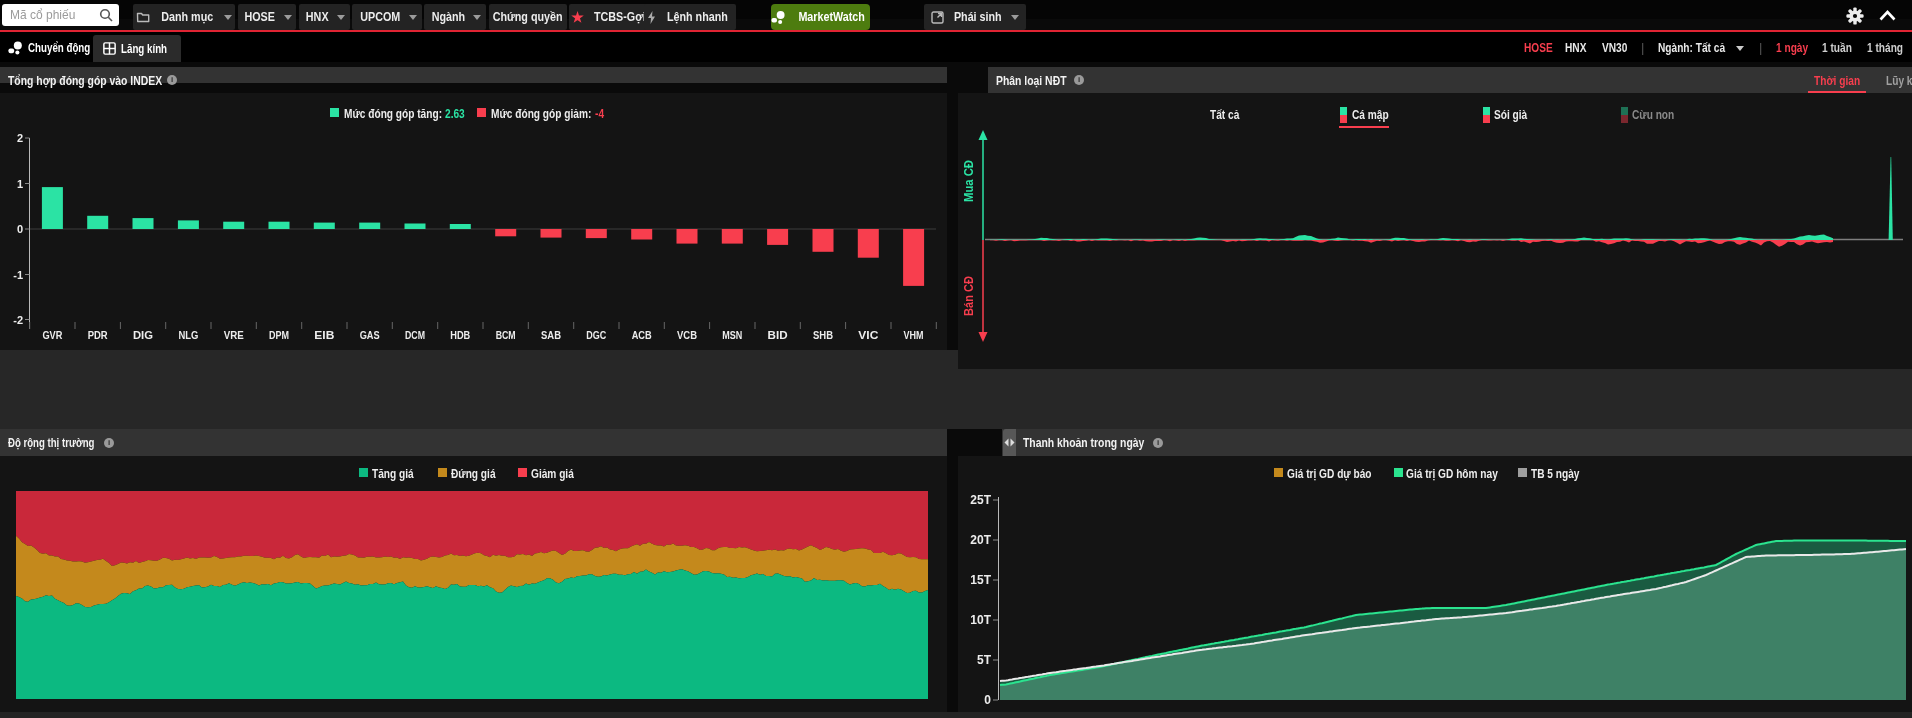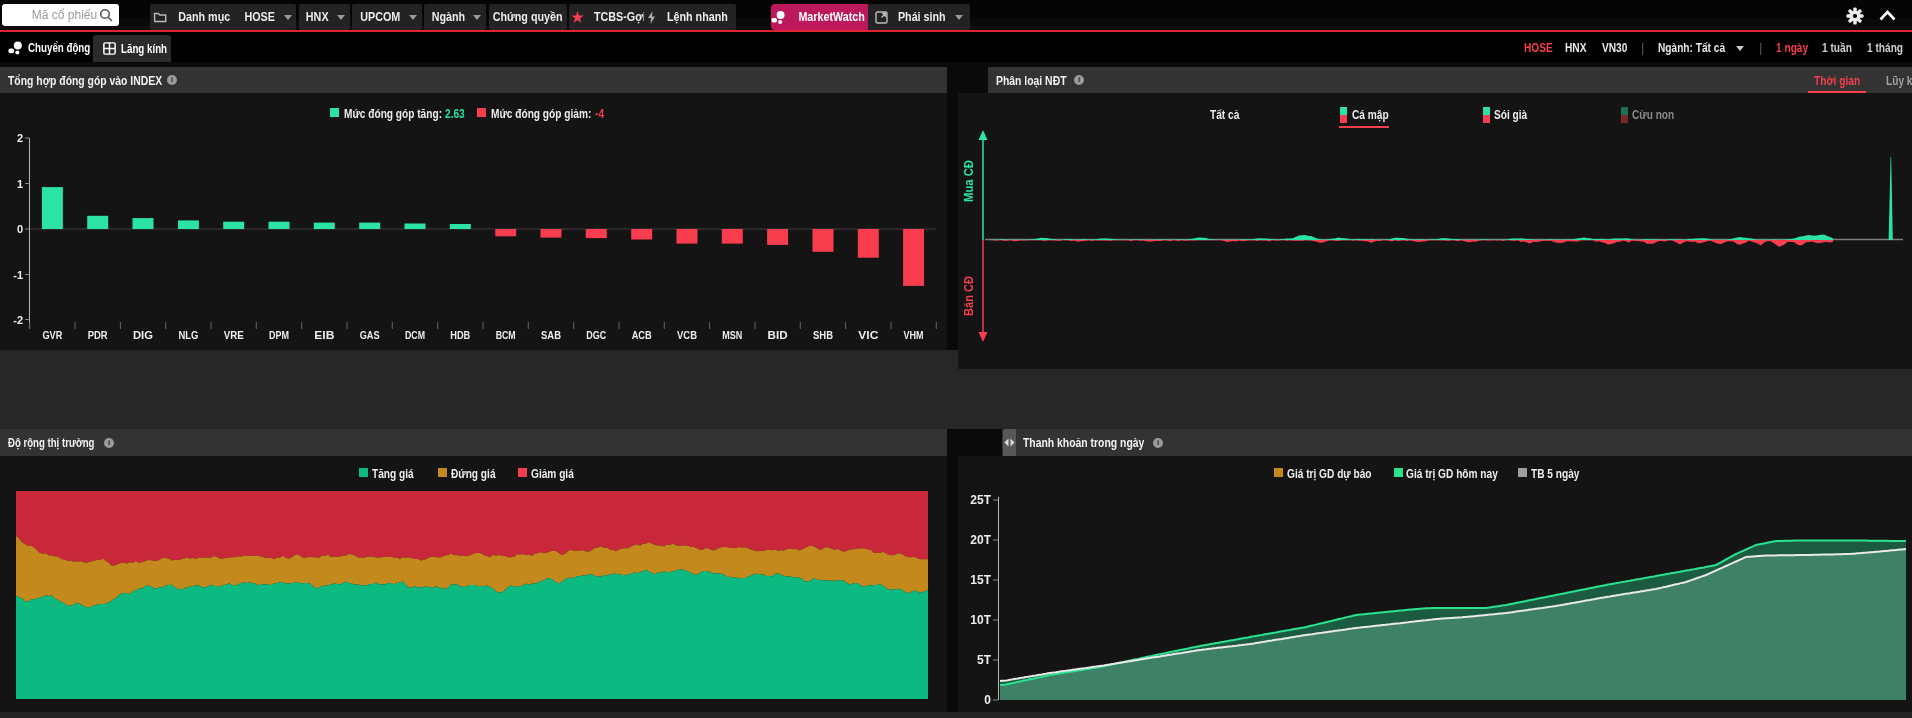--- a/index.html
+++ b/index.html
@@ -3,33 +3,33 @@
 * { margin:0; padding:0; box-sizing:border-box; }
 html,body { width:1912px; height:718px; background:#0a0a0a; overflow:hidden;
   font-family:"Liberation Sans",sans-serif; }
 #page { position:relative; width:1912px; height:718px; }
 .cx { display:inline-block; transform:scaleX(0.86); transform-origin:50% 50%; white-space:nowrap; }
 .cl { display:inline-block; transform:scaleX(0.78); transform-origin:0 50%; white-space:nowrap; }
 .c80 { display:inline-block; transform:scaleX(0.80); transform-origin:0 50%; white-space:nowrap; }
 .c75 { display:inline-block; transform:scaleX(0.75); transform-origin:0 50%; white-space:nowrap; }
 .c74 { display:inline-block; transform:scaleX(0.74); transform-origin:0 50%; white-space:nowrap; }
 
-#topnav { position:absolute; left:0; top:0; width:1912px; height:19px; background:#050505;text-align:center; }
+#topnav { position:absolute; left:0; top:0; width:1912px; height:19px; background:#050505; }
 #redline { position:absolute; left:0; top:30px; width:1912px; height:2px; background:#e02433; }
 #search { position:absolute; left:2px; top:4px; width:117px; height:22px; background:#fff;
   border-radius:3px; color:#9b9b9b; font-size:12px; line-height:22px; padding-left:8px; }
 .nbtn { position:absolute; top:4px; height:26px; background:#232323; color:#ededed;
   font-size:12.5px; font-weight:bold; line-height:26px; border-radius:2px;
   display:flex; align-items:center; justify-content:center; white-space:nowrap; }
 .caret { display:inline-block; width:0; height:0; border-left:4.5px solid transparent;
   border-right:4.5px solid transparent; border-top:5px solid #9b9b9b; margin-left:6px; }
-#mw { background:#be185d; color:#fff; border-radius:4px; }
+#mw { background:#4d7c0f; color:#fff; border-radius:4px; }
 
 #tabbar { position:absolute; left:0; top:32px; width:1912px; height:30px; background:#000; }
-#tab-active { position:absolute; left:93px; top:3px; width:78px; height:27px; background:#2b2b2b;
+#tab-active { position:absolute; left:93px; top:3px; width:88px; height:27px; background:#2b2b2b;
   border-radius:3px 3px 0 0; color:#fff; font-size:13px; font-weight:bold; line-height:27px; }
 .tbtxt { color:#fff; font-size:13px; font-weight:bold; }
 .rnav { position:absolute; top:7px; height:18px; line-height:18px; font-size:13px;
   font-weight:bold; color:#e8e8e8; }
 
 .hdr { position:absolute; background:#333; color:#f2f2f2; font-size:13px; font-weight:bold; }
 .hdr .t { position:absolute; left:8px; top:6px; }
 .chart { position:absolute; background:#141414; }
 .info { position:absolute; width:10px; height:10px; border-radius:50%; background:#9a9a9a;
   color:#2c2c2c; font-size:8px; font-weight:bold; text-align:center; line-height:10px; }
@@ -45,21 +45,21 @@
 </style></head><body>
 <div id="page">
 
 <div id="topnav">
  <div id="search">Mã cổ phiếu
    <svg width="14" height="14" style="position:absolute;right:6px;top:4px" viewBox="0 0 14 14">
      <circle cx="6" cy="6" r="4.3" fill="none" stroke="#555" stroke-width="1.6"></circle>
      <line x1="9.3" y1="9.3" x2="13" y2="13" stroke="#555" stroke-width="1.6"></line>
         </svg>
  </div>
- <div class="nbtn" style="left:150px;width:102px">
+ <div class="nbtn" style="left:133px;width:102px">
    <svg width="14" height="12" viewBox="0 0 14 12" style="margin-right:7px">
      <path d="M1.5 2.5 h4 l1.2 1.5 h6 v6.5 h-11 z" fill="none" stroke="#bbb" stroke-width="1.4" stroke-linejoin="round"></path>
         </svg>
         <span class="cx">Danh mục</span>
         <span class="caret"></span>
       </div>
  <div class="nbtn" style="left:238px;width:58px">
         <span class="cx">HOSE</span>
         <span class="caret"></span>
       </div>
@@ -90,21 +90,21 @@
         <span class="cx">Lệnh nhanh</span>
       </div>
  <div class="nbtn" id="mw" style="left:771px;width:99px;top:4px">
    <svg width="16" height="15" viewBox="0 0 16 15" style="margin-right:7px">
      <circle cx="10.5" cy="4.8" r="4.3" fill="#fff"></circle>
      <rect x="0.5" y="8" width="6" height="5" rx="2" fill="#fff"></rect>
      <circle cx="10" cy="12.3" r="2.2" fill="#fff"></circle>
         </svg>
         <span class="cx">MarketWatch</span>
       </div>
- <div class="nbtn" style="left:868px;width:102px">
+ <div class="nbtn" style="left:924px;width:102px">
    <svg width="13" height="13" viewBox="0 0 13 13" style="margin-right:6px">
      <rect x="1" y="1" width="11" height="11" rx="1.5" fill="none" stroke="#bbb" stroke-width="1.4"></rect>
      <path d="M6.5 6.5 L10.5 2.5 M7 2.5 h3.5 v3.5" fill="none" stroke="#bbb" stroke-width="1.4"></path>
         </svg>
         <span class="cx">Phái sinh</span>
         <span class="caret"></span>
       </div>
  <svg width="18" height="18" viewBox="0 0 18 18" style="position:absolute;left:1846px;top:7px">
    <g transform="translate(9,9)" fill="#ececec">
     <circle r="5.6"></circle>
@@ -152,21 +152,21 @@
  <span class="caret" style="position:absolute;left:1730px;top:14px;border-top-color:#ccc"></span>
  <span class="rnav" style="left:1759px;color:#555;font-weight:normal">|</span>
  <span class="rnav cl" style="left:1776px;color:#f83e4e">1 ngày</span>
  <span class="rnav cl" style="left:1822px;color:#cfcfcf">1 tuần</span>
  <span class="rnav cl" style="left:1867px;color:#cfcfcf">1 tháng</span>
 </div>
 
 <div id="strip"></div>
     <div id="bstrip"></div>
 
-<div class="hdr" style="left:0;top:67px;width:947px;height:26px">
+<div class="hdr" style="left:0;top:67px;width:947px;height:16px">
       <span class="t c80">Tổng hợp đóng góp vào INDEX</span>
  <span class="info" style="left:167px;top:8px">i</span>
     </div>
 <div class="chart" style="left:0;top:93px;width:947px;height:257px">
  <span class="sq" style="left:330px;top:15px;background:#2be3a4"></span>
  <span class="lg cl" style="left:344px;top:13px">Mức đóng góp tăng:</span>
  <span class="lg cl" style="left:445px;top:13px;color:#2be3a4">2.63</span>
  <span class="sq" style="left:477px;top:15px;background:#f83e4e"></span>
  <span class="lg cl" style="left:491px;top:13px">Mức đóng góp giảm:</span>
  <span class="lg cl" style="left:595px;top:13px;color:#f83e4e">-4</span>

